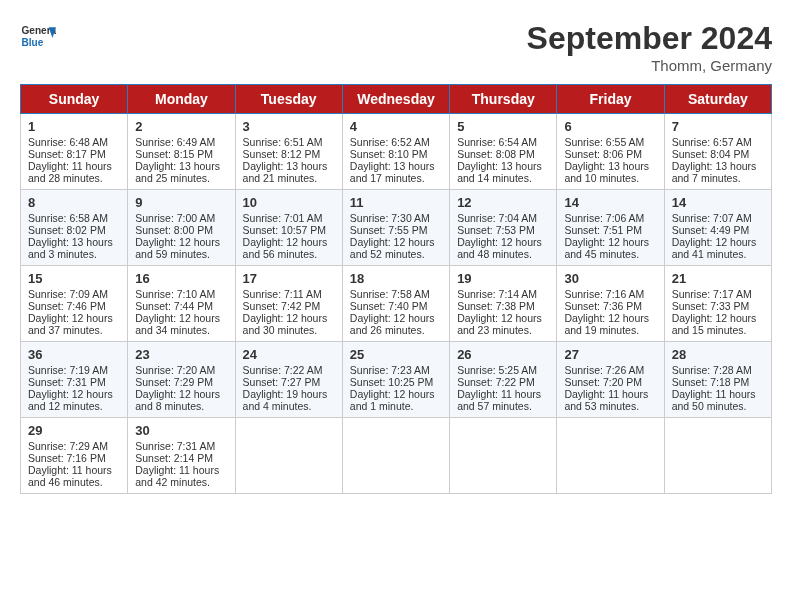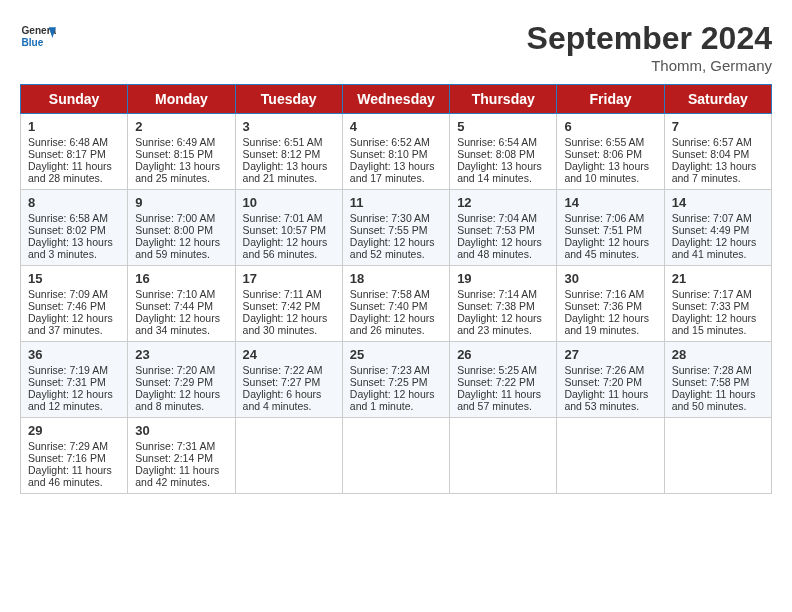--- a/index.html
+++ b/index.html
@@ -197,36 +197,36 @@
         <span>Sunrise: 7:19 AM</span><br>
         <span>Sunset: 7:31 PM</span><br>
         <span>Daylight: 12 hours and 12 minutes.</span></td>
         <td><span class="day-num">23</span>
         <span>Sunrise: 7:20 AM</span><br>
         <span>Sunset: 7:29 PM</span><br>
         <span>Daylight: 12 hours and 8 minutes.</span></td>
         <td><span class="day-num">24</span>
         <span>Sunrise: 7:22 AM</span><br>
         <span>Sunset: 7:27 PM</span><br>
-        <span>Daylight: 6 hours and 4 minutes.</span></td>
+        <span>Daylight: 19 hours and 4 minutes.</span></td>
         <td><span class="day-num">25</span>
         <span>Sunrise: 7:23 AM</span><br>
-        <span>Sunset: 7:25 PM</span><br>
+        <span>Sunset: 10:25 PM</span><br>
         <span>Daylight: 12 hours and 1 minute.</span></td>
         <td><span class="day-num">26</span>
         <span>Sunrise: 5:25 AM</span><br>
         <span>Sunset: 7:22 PM</span><br>
         <span>Daylight: 11 hours and 57 minutes.</span></td>
         <td><span class="day-num">27</span>
         <span>Sunrise: 7:26 AM</span><br>
         <span>Sunset: 7:20 PM</span><br>
         <span>Daylight: 11 hours and 53 minutes.</span></td>
         <td><span class="day-num">28</span>
         <span>Sunrise: 7:28 AM</span><br>
-        <span>Sunset: 7:58 PM</span><br>
+        <span>Sunset: 7:18 PM</span><br>
         <span>Daylight: 11 hours and 50 minutes.</span></td>
       </tr>
       <tr>
         <td><span class="day-num">29</span>
         <span>Sunrise: 7:29 AM</span><br>
         <span>Sunset: 7:16 PM</span><br>
         <span>Daylight: 11 hours and 46 minutes.</span></td>
         <td><span class="day-num">30</span>
         <span>Sunrise: 7:31 AM</span><br>
         <span>Sunset: 2:14 PM</span><br>

